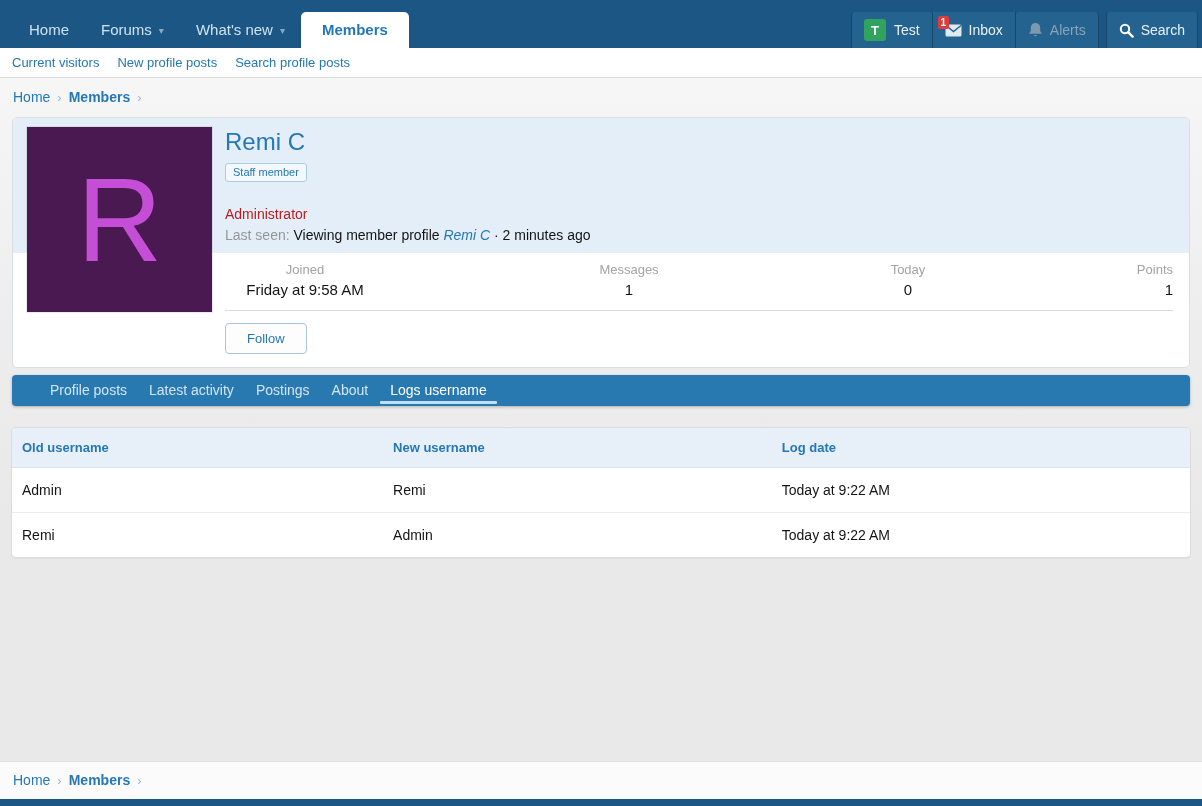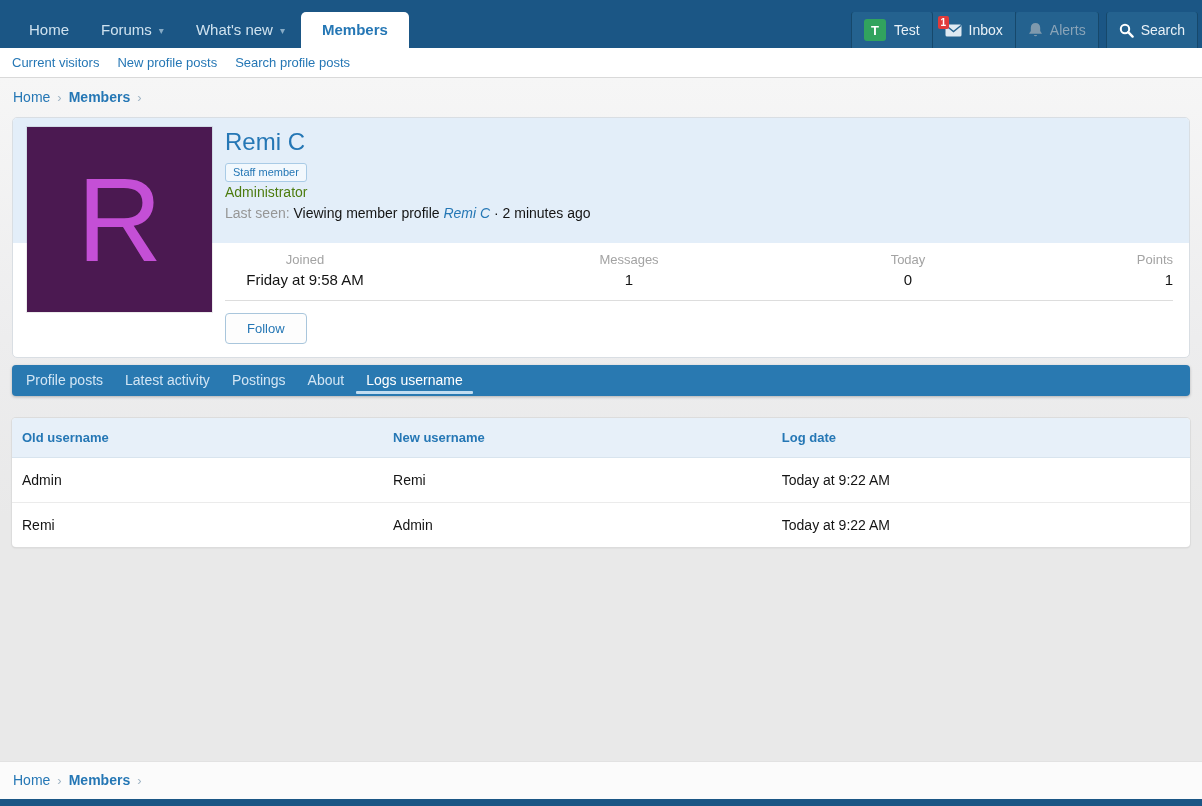--- a/index.html
+++ b/index.html
@@ -33,40 +33,40 @@
   .crumbs .crumb { color:#2577b5; text-decoration:none; cursor:pointer; }
   .crumbs .crumb.bold { font-weight:bold; }
   .crumbs .sep { color:#9fb4c4; font-size:13px; padding:0 7px; }
   
   .profile-card { margin:2px 12px 0; background:#fff; border:1px solid #d9dee3; border-radius:5px; position:relative; }
   .profile-header { background:#e3eef9; border-radius:4px 4px 0 0; padding:9px 14px 10px 212px; min-height:125px; }
   .avatar { position:absolute; left:14px; top:9px; width:185px; height:185px; background:#4b1951; display:flex; align-items:center; justify-content:center; box-shadow:0 0 0 1px rgba(0,0,0,0.08); }
   .avatar span { color:#c44fd6; font-size:118px; font-weight:200; line-height:1; }
   .p-name { color:#2577b5; font-size:24px; font-weight:normal; line-height:30px; }
   .p-badge { display:inline-block; margin-top:6px; font-size:11px; color:#2577b5; background:#f2f8fd; border:1px solid #a9cbe6; border-radius:3px; padding:2px 7px 3px; }
-  .p-role { margin-top:2px; font-size:14px; color:#4d7c0f; }
+  .p-role { margin-top:24px; font-size:14px; color:#b91c1c; }
   .p-lastseen { margin-top:5px; font-size:14px; color:#141414; }
   .p-lastseen .lbl { color:#969696; }
   .p-lastseen .lnk { color:#2577b5; font-style:italic; cursor:pointer; }
   .p-stats { display:flex; padding:9px 16px 12px 212px; align-items:flex-start; }
   .stat { text-align:center; }
   .stat .s-label { font-size:13px; color:#a3a3a3; }
   .stat .s-value { font-size:15px; color:#141414; margin-top:4px; }
   .stat.c1 { width:160px; } .stat.c2 { width:488px; } .stat.c3 { width:70px; }
   .stat.c4 { flex:1; text-align:right; }
   .p-divider { border-top:1px solid #dddddd; margin:0 16px 0 212px; }
   .p-actions { padding:12px 16px 13px 212px; display:flex; }
   .btn { font-family:inherit; font-size:13px; color:#2577b5; background:#fdfdfd; border:1px solid #a9c6dc; border-radius:4px; padding:7px 21px; cursor:pointer; white-space:nowrap; }
   .btn-group { display:flex; margin-left:8px; }
   .btn-group .btn { border-radius:0; }
   .btn-group .btn:first-child { border-radius:4px 0 0 4px; }
   .btn-group .btn:last-child { border-radius:0 4px 4px 0; border-left:none; box-shadow:inset 1px 0 0 #d4e2ee; }
   .btn .caret { font-size:9px; margin-left:5px; vertical-align:1px; }
   
-  .tabbar { margin:7px 12px 0; height:31px; background:#2979b1; border-radius:4px; box-shadow:0 1px 3px rgba(0,0,0,.25); display:flex; padding-left:3px; }
+  .tabbar { margin:7px 12px 0; height:31px; background:#2979b1; border-radius:4px; box-shadow:0 1px 3px rgba(0,0,0,.25); display:flex; padding-left:27px; }
   .tab { position:relative; line-height:31px; padding:0 11px; font-size:14px; color:#d2e5f4; cursor:pointer; white-space:nowrap; }
   .tab.active { color:#fff; }
   .tab.active::after { content:""; position:absolute; left:1px; right:1px; bottom:2px; height:3px; background:#c2ddf1; border-radius:1px; }
   
   .log-card { margin:22px 12px 0; background:#fff; border-radius:4px; box-shadow:0 0 0 1px #dcdcdc, 0 1px 2px rgba(0,0,0,.12); overflow:hidden; }
   table { width:100%; border-collapse:collapse; }
   th { text-align:left; background:#e7f0f9; color:#2577b5; font-size:13px; padding:12px 10px; border-bottom:1px solid #d8e4ee; }
   th.w1 { width:31.5%; } th.w2 { width:33%; }
   td { font-size:14px; color:#141414; padding:14px 10px; border-bottom:1px solid #ebebeb; }
   tr:last-child td { border-bottom:none; }

